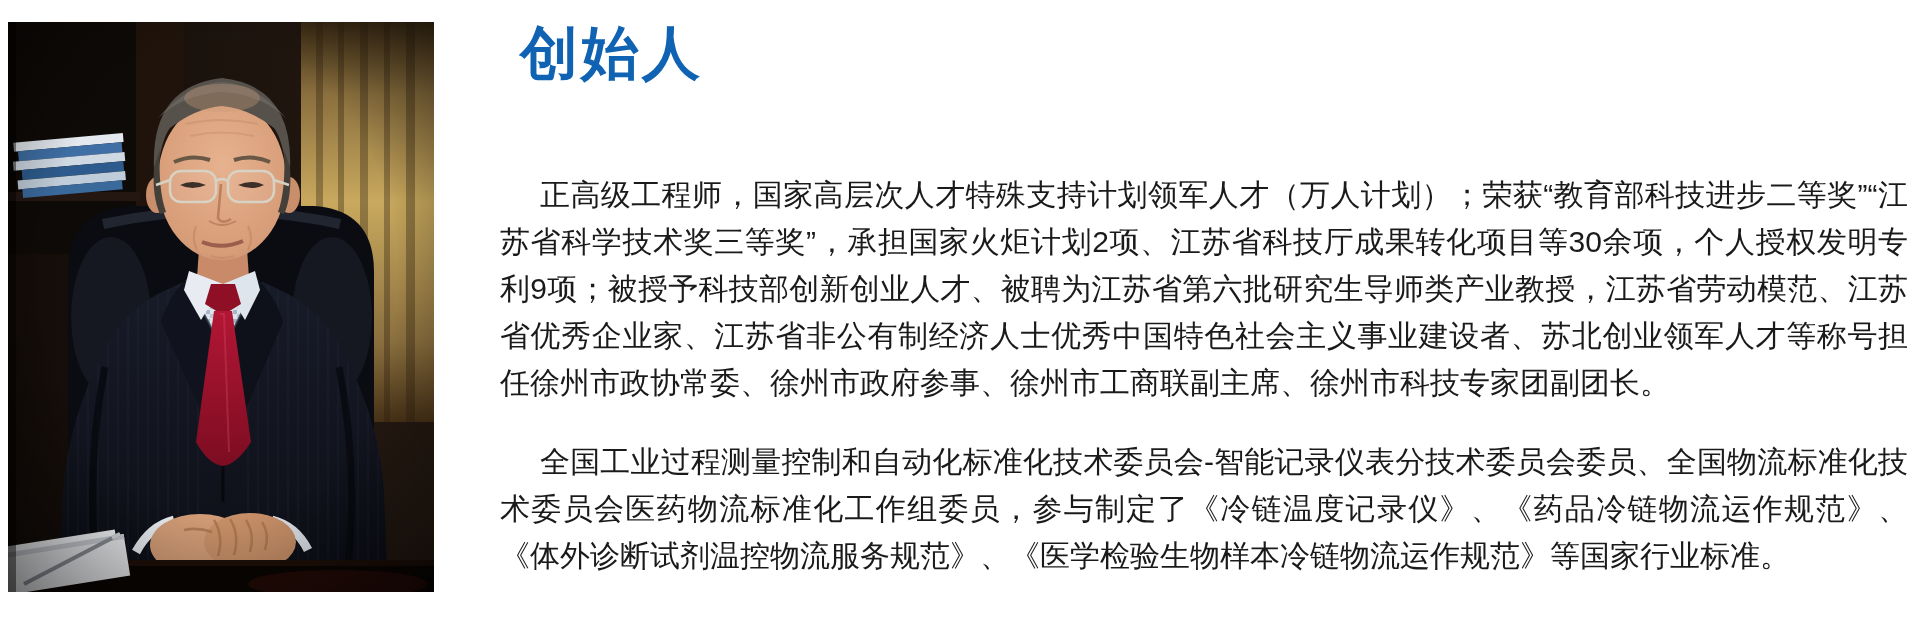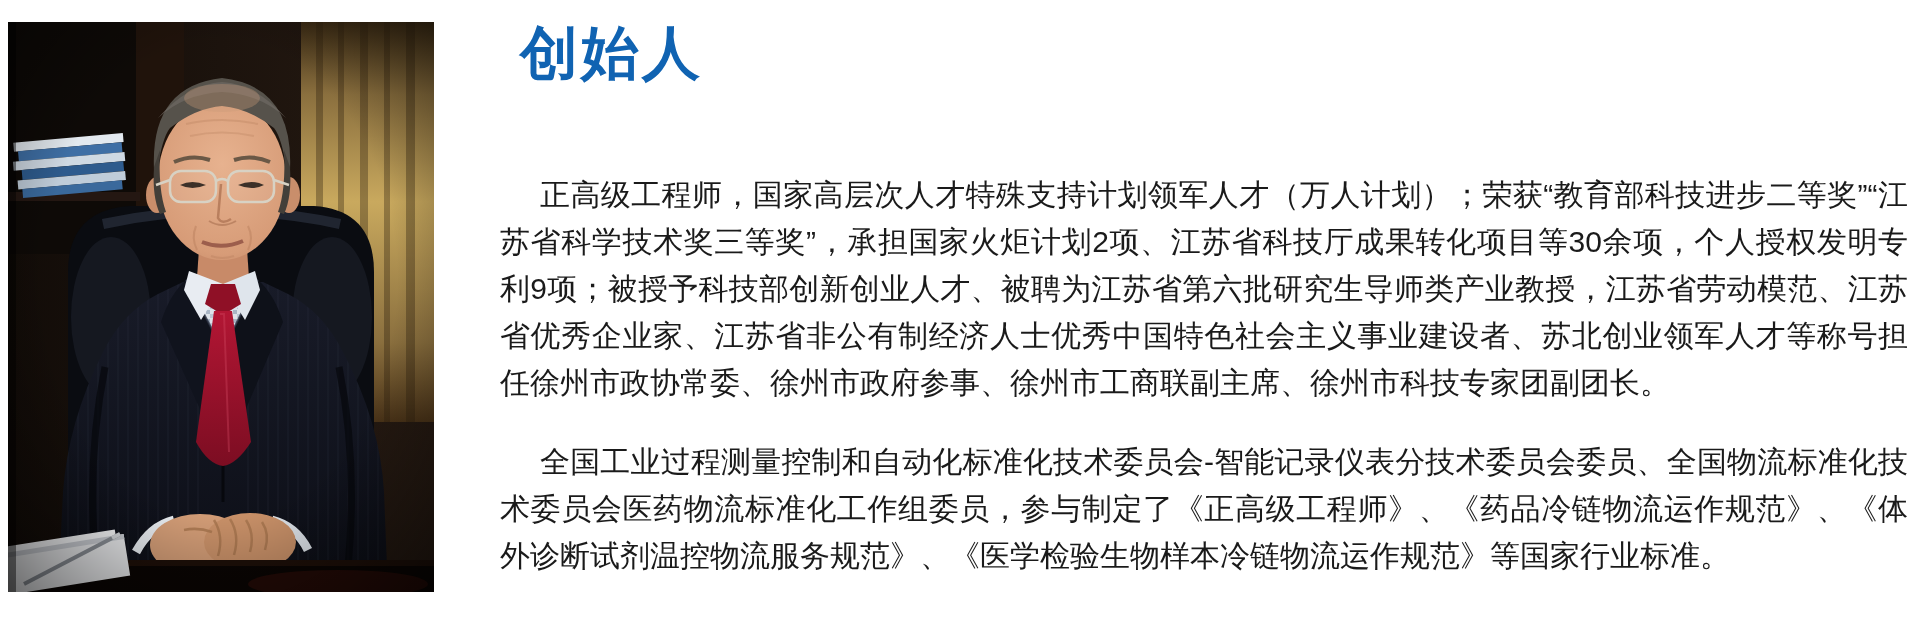--- a/index.html
+++ b/index.html
@@ -207,16 +207,16 @@
       <rect width="426" height="570" fill="url(#gVign)"></rect>
       <rect x="0" y="0" width="8" height="570" fill="#000000" opacity="0.45"></rect>
     </svg>
   </div>
 
   <div class="content">
     <div class="header">
       <span class="founder-role">创始人</span>
     </div>
     <p class="bio p1">正高级工程师，国家高层次人才特殊支持计划领军人才（万人计划）；荣获“教育部科技进步二等奖”“江苏省科学技术奖三等奖”，承担国家火炬计划2项、江苏省科技厅成果转化项目等30余项，个人授权发明专利9项；被授予科技部创新创业人才、被聘为江苏省第六批研究生导师类产业教授，江苏省劳动模范、江苏省优秀企业家、江苏省非公有制经济人士优秀中国特色社会主义事业建设者、苏北创业领军人才等称号担任徐州市政协常委、徐州市政府参事、徐州市工商联副主席、徐州市科技专家团副团长。</p>
-    <p class="bio p2">全国工业过程测量控制和自动化标准化技术委员会-智能记录仪表分技术委员会委员、全国物流标准化技术委员会医药物流标准化工作组委员，参与制定了《正高级工程师》、《药品冷链物流运作规范》、《体外诊断试剂温控物流服务规范》、《医学检验生物样本冷链物流运作规范》等国家行业标准。</p>
+    <p class="bio p2">全国工业过程测量控制和自动化标准化技术委员会-智能记录仪表分技术委员会委员、全国物流标准化技术委员会医药物流标准化工作组委员，参与制定了《冷链温度记录仪》、《药品冷链物流运作规范》、《体外诊断试剂温控物流服务规范》、《医学检验生物样本冷链物流运作规范》等国家行业标准。</p>
   </div>
 
 </div>
 
 </body></html>

